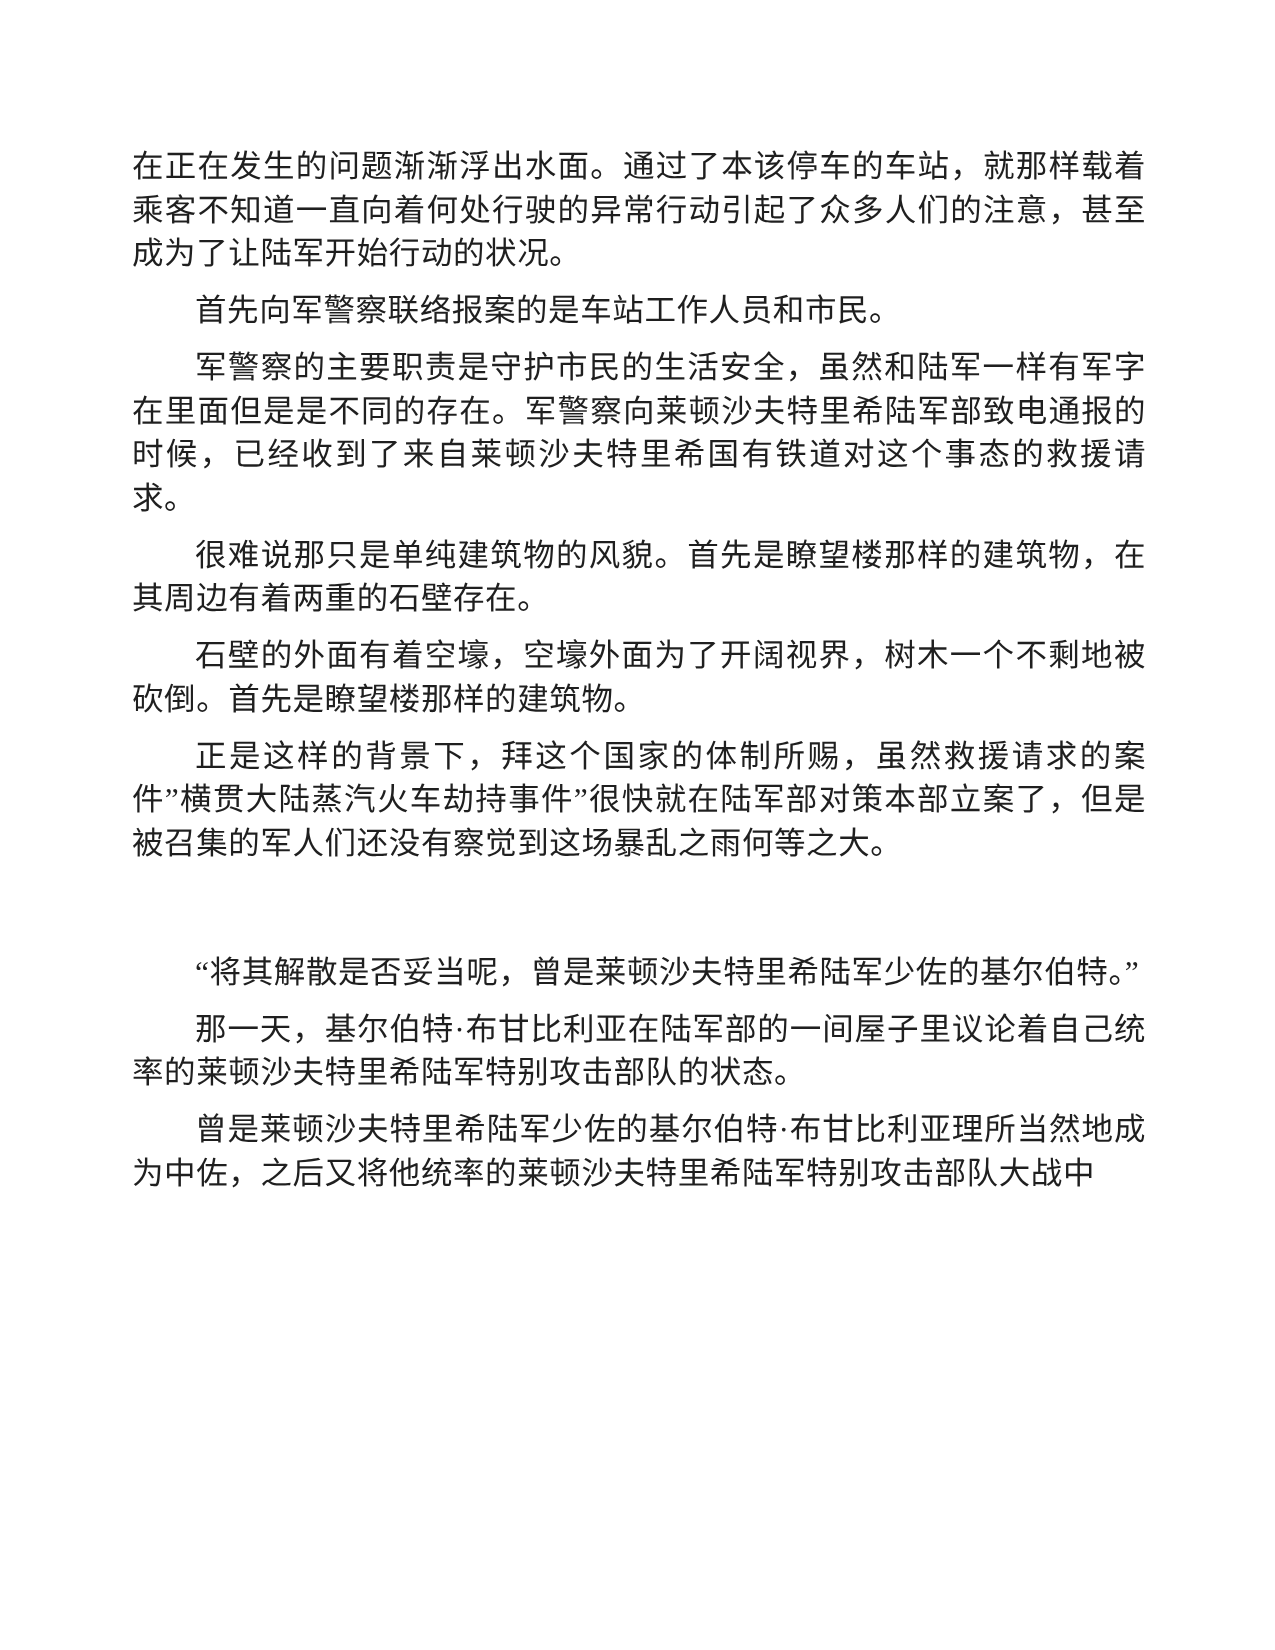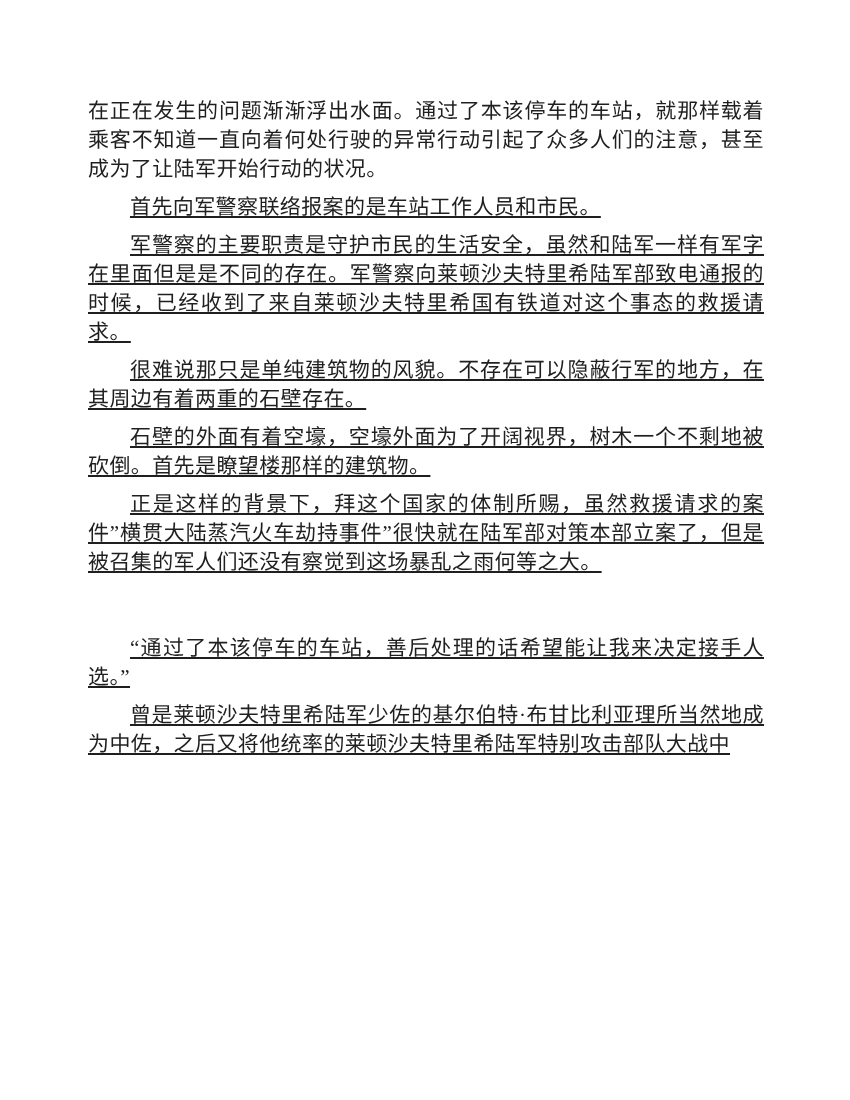--- a/index.html
+++ b/index.html
@@ -29,37 +29,37 @@
     font-size: 21px;
     line-height: 29px;
     letter-spacing: 0.4px;
     text-align: justify;
     text-justify: inter-ideograph;
     word-break: normal;
     line-break: strict;
   }
   .content p.indent {
     text-indent: 2em;
-    text-decoration: underline;
   }
   .content p.no-indent {
     text-indent: 0;
   }
   .scene-break {
     height: 48px;
   }
 </style>
 </head>
 <body>
 
 <div class="page">
   <div class="content">
     <p class="no-indent">在正在发生的问题渐渐浮出水面。通过了本该停车的车站，就那样载着乘客不知道一直向着何处行驶的异常行动引起了众多人们的注意，甚至成为了让陆军开始行动的状况。</p>
     <p class="indent">首先向军警察联络报案的是车站工作人员和市民。</p>
     <p class="indent">军警察的主要职责是守护市民的生活安全，虽然和陆军一样有军字在里面但是是不同的存在。军警察向莱顿沙夫特里希陆军部致电通报的时候，已经收到了来自莱顿沙夫特里希国有铁道对这个事态的救援请求。</p>
-    <p class="indent">很难说那只是单纯建筑物的风貌。不存在可以隐蔽行军的地方，在其周边有着两重的石壁存在。</p>
+    <p class="indent">很难说那只是单纯建筑物的风貌。首先是瞭望楼那样的建筑物，在其周边有着两重的石壁存在。</p>
     <p class="indent">石壁的外面有着空壕，空壕外面为了开阔视界，树木一个不剩地被砍倒。首先是瞭望楼那样的建筑物。</p>
     <p class="indent">正是这样的背景下，拜这个国家的体制所赐，虽然救援请求的案件”横贯大陆蒸汽火车劫持事件”很快就在陆军部对策本部立案了，但是被召集的军人们还没有察觉到这场暴乱之雨何等之大。</p>
     <div class="scene-break"></div>
-    <p class="indent">“通过了本该停车的车站，善后处理的话希望能让我来决定接手人选。”</p>
+    <p class="indent">“将其解散是否妥当呢，曾是莱顿沙夫特里希陆军少佐的基尔伯特。”</p>
+    <p class="indent">那一天，基尔伯特·布甘比利亚在陆军部的一间屋子里议论着自己统率的莱顿沙夫特里希陆军特别攻击部队的状态。</p>
     <p class="indent">曾是莱顿沙夫特里希陆军少佐的基尔伯特·布甘比利亚理所当然地成为中佐，之后又将他统率的莱顿沙夫特里希陆军特别攻击部队大战中</p>
   </div>
 </div>
 
 </body></html>

